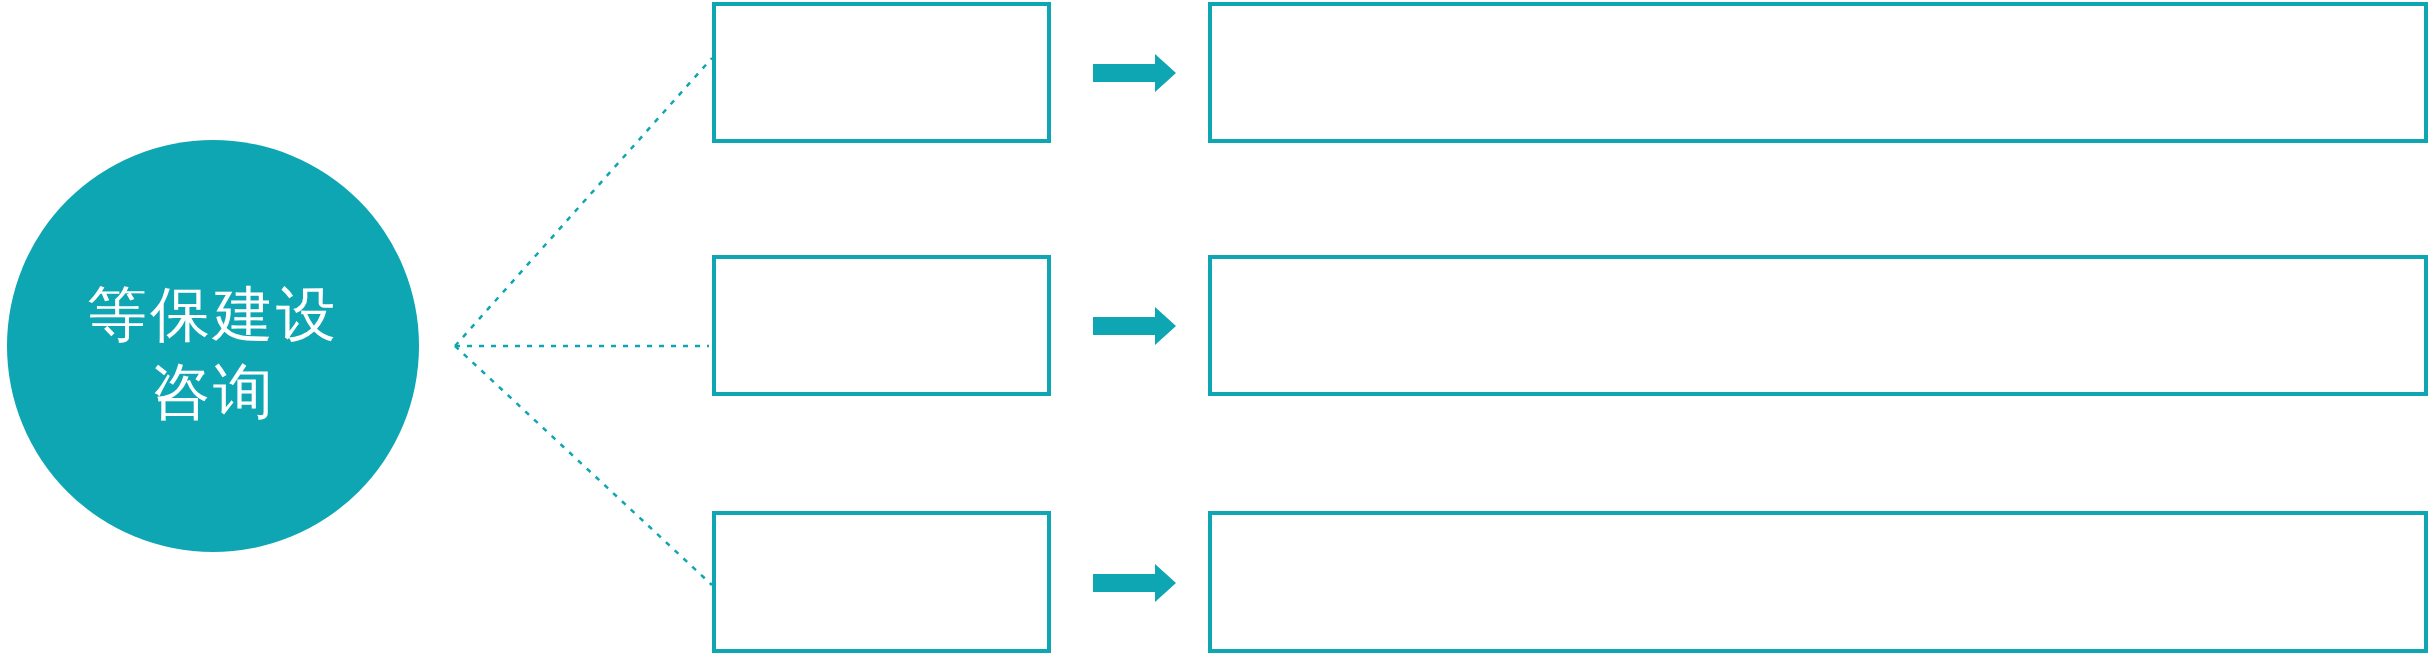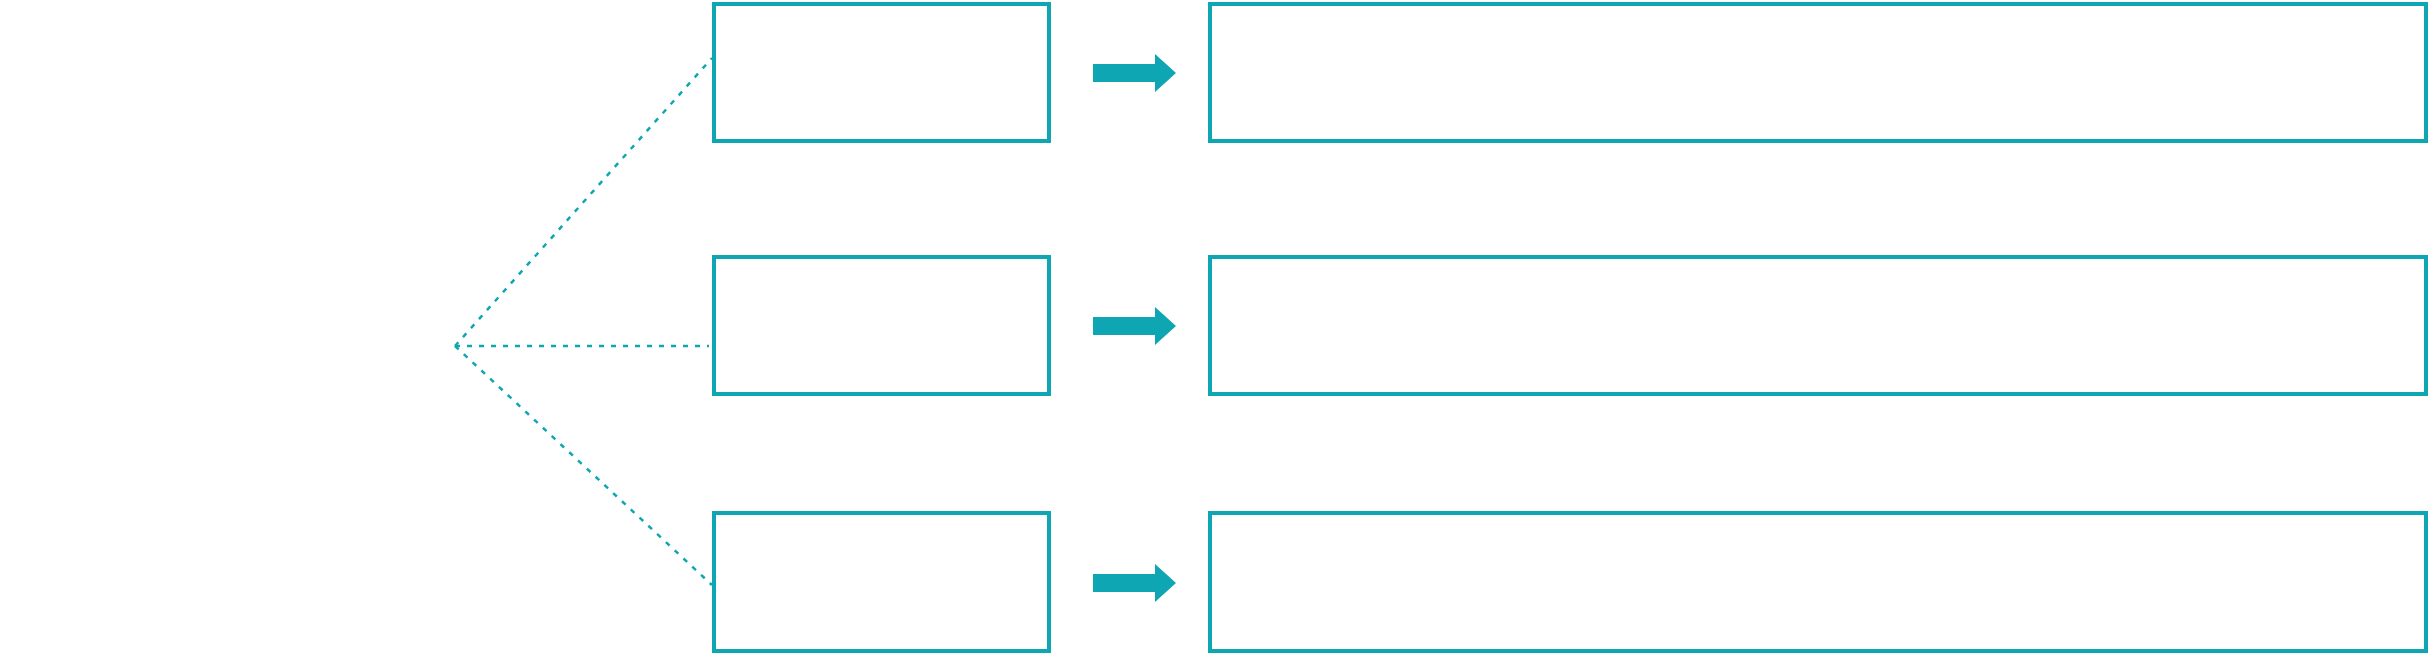--- a/index.html
+++ b/index.html
@@ -88,20 +88,24 @@
 <body>
 
 <div class="canvas">
 
   <svg class="connectors" viewBox="0 0 2434 655" xmlns="http://www.w3.org/2000/svg">
     <line x1="455" y1="346" x2="712" y2="58" stroke="#0da6b2" stroke-width="2.5" stroke-dasharray="5 7"></line>
     <line x1="455" y1="346" x2="709" y2="346" stroke="#0da6b2" stroke-width="2.5" stroke-dasharray="5 7"></line>
     <line x1="455" y1="346" x2="712" y2="585" stroke="#0da6b2" stroke-width="2.5" stroke-dasharray="5 7"></line>
   </svg>
 
+  <div class="topic-circle">
+    <div class="label">等保建设
+咨询</div>
+  </div>
 
   <div class="small-box row1">
     <span></span>
   </div>
   <svg class="arrow arrow1" viewBox="0 0 84 40" xmlns="http://www.w3.org/2000/svg">
     <polygon points="0,11 62,11 62,1 83,20 62,39 62,29 0,29" fill="#0da6b2"></polygon>
   </svg>
   <div class="big-box row1">
     <span></span>
   </div>

